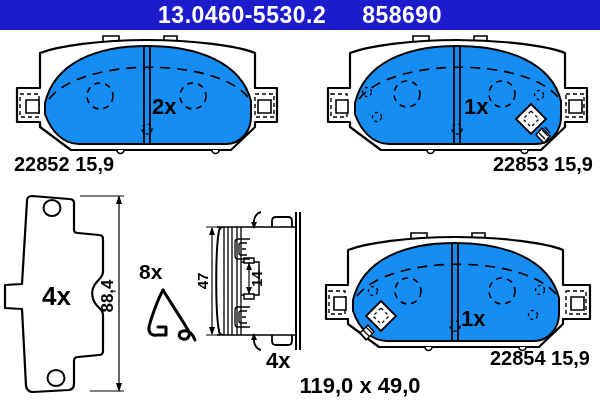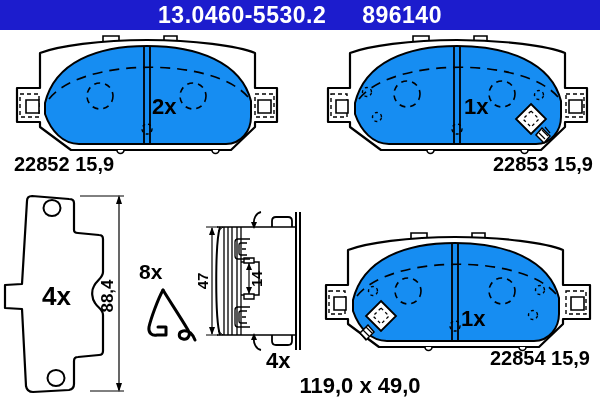--- a/index.html
+++ b/index.html
@@ -11,21 +11,21 @@
   #drawing{position:absolute;top:0;left:0;}
   text{font-family:"Liberation Sans",sans-serif;font-weight:700;fill:#000;}
 </style>
 </head>
 <body>
 
 <div id="stage">
 
   <div id="title-bar">
     <span>13.0460-5530.2</span>
-    <span>896140</span>
+    <span>858690</span>
   </div>
 
   <svg id="drawing" width="600" height="400" viewBox="0 0 600 400">
 
     <g>
       <path d="M103,36 h16 v6 h-16 Z M164,36 h13 v6 h-13 Z" fill="#fff" stroke="#000" stroke-width="1.6"></path>
       <path d="M40,53 C58,46 100,40 147,40 C194,40 238,46 255,53 L255,88 L277,88 L277,122 L255,122 L255,127 L231,150 L71,150 L40,127 L40,122 L17,122 L17,88 L40,88 Z" fill="#fff" stroke="#000" stroke-width="2.2" stroke-linejoin="round"></path>
       <path d="M117,150 A3.5,3.5 0 0 0 124,150 M212,150 A3.5,3.5 0 0 0 219,150" fill="#fff" stroke="#000" stroke-width="1.6"></path>
       <path d="M45,103 C55,62 97,46 147,46 C197,46 241,62 251,101 L251,117 C251,131 241,144 226,144 L79,144 C63,144 51,131 45,114 Z" fill="#168df2" stroke="#000" stroke-width="2"></path>
       <path d="M49,99 C82,57 214,57 248,97" fill="none" stroke="#000" stroke-width="1.6" stroke-dasharray="10 7"></path>

